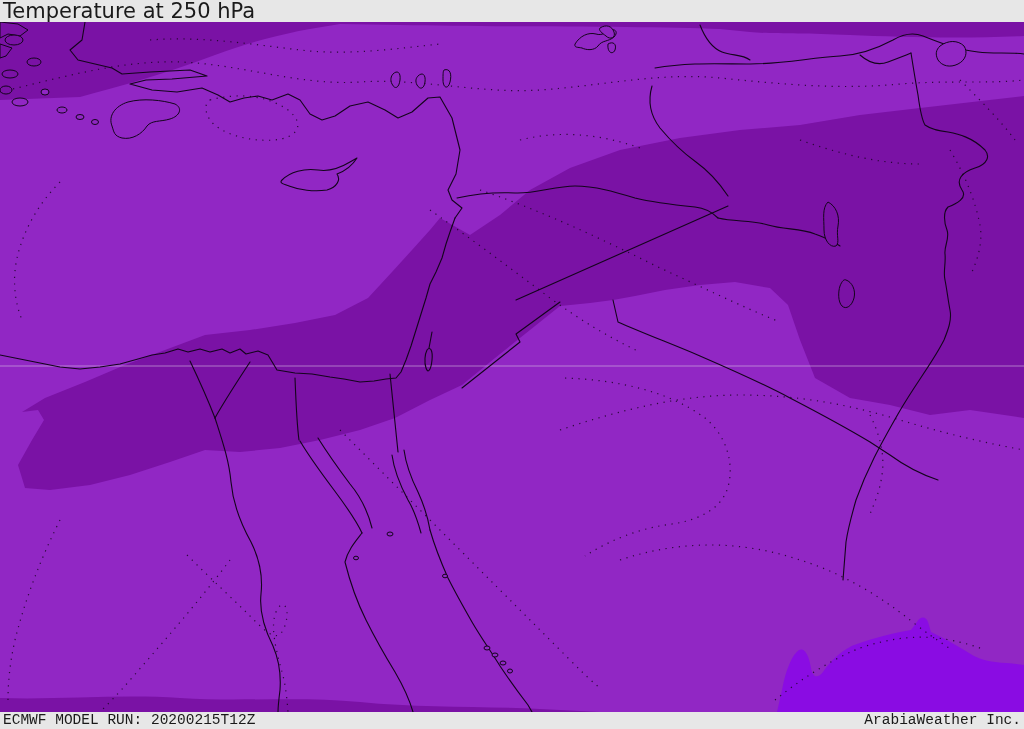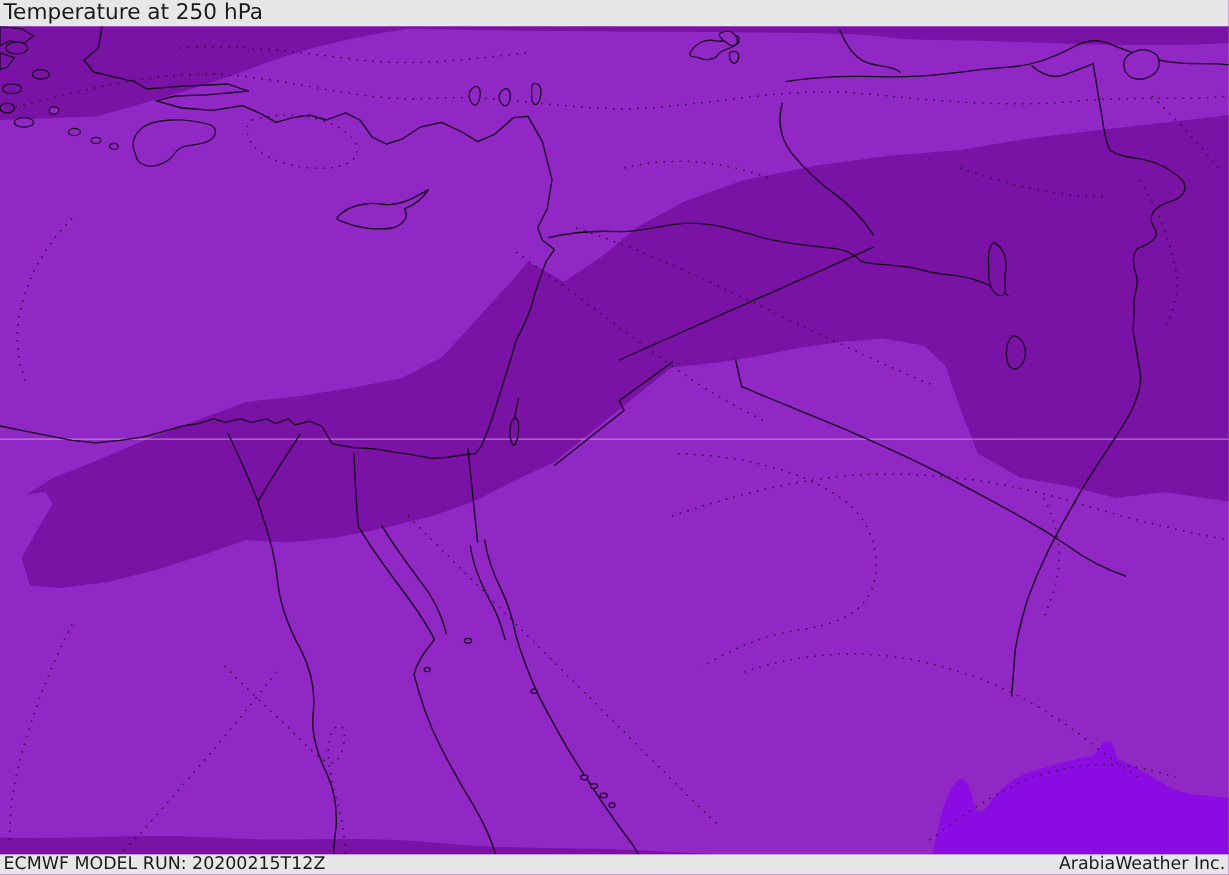--- a/index.html
+++ b/index.html
@@ -6,22 +6,22 @@
   .screen{
     position:relative;width:1024px;height:729px;overflow:hidden;
     font-family:"DejaVu Sans","Liberation Sans",sans-serif;
     background:#9127C4;
   }
   .bar{
     position:absolute;left:0;width:1024px;background:#E7E7E7;
     display:flex;justify-content:space-between;align-items:center;
     box-sizing:border-box;padding:0 3px;color:#1a1a1a;
   }
-  .bar.top{top:0;height:22px;font-size:18px;}
-  .bar.bottom{top:712px;height:17px;font-size:14.5px;}
+  .bar.top{top:0;height:22px;font-size:21px;}
+  .bar.bottom{top:712px;height:17px;font-size:14.5px;font-family:Liberation Mono, monospace;}
   .bar span{white-space:nowrap;line-height:1;}
   svg.map{position:absolute;top:22px;left:0;display:block;}
   .coast{fill:none;stroke:#14041c;stroke-width:1.1;stroke-linejoin:round;stroke-linecap:round;}
   .dots{fill:none;stroke:#1a0522;stroke-width:1.2;stroke-dasharray:1.2 5.5;opacity:.85;}
   .isl-dark{fill:#7A12A5;stroke:#14041c;stroke-width:1;}
   .isl-med{fill:#9127C4;stroke:#14041c;stroke-width:1;}
 </style>
 </head>
 <body>
 

